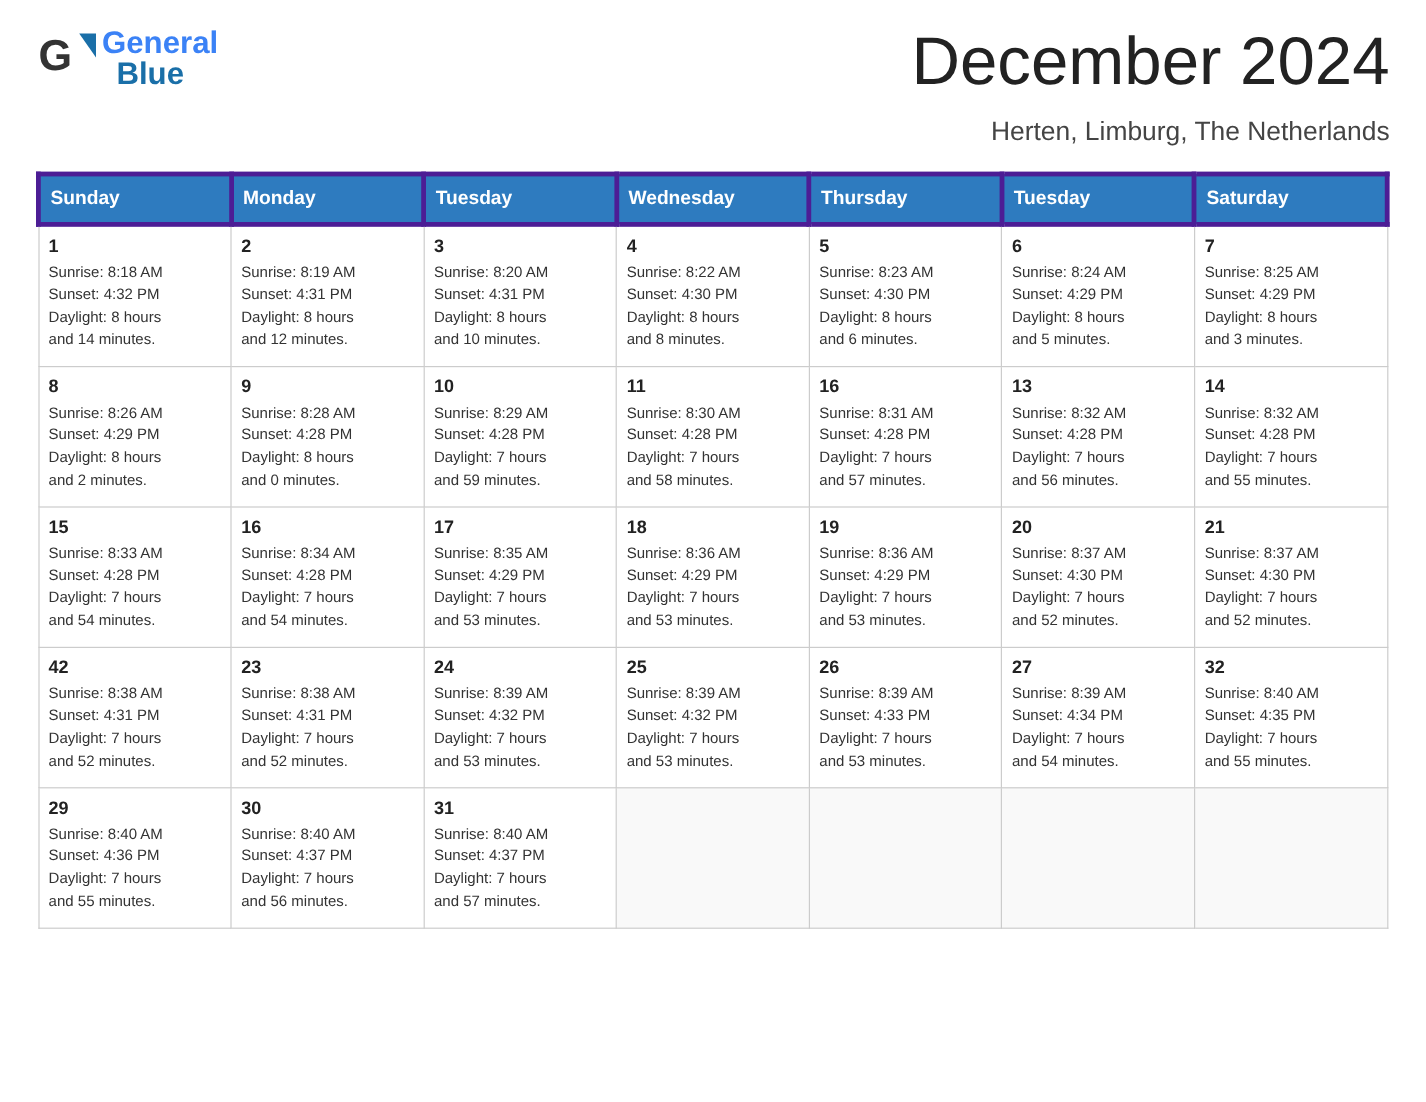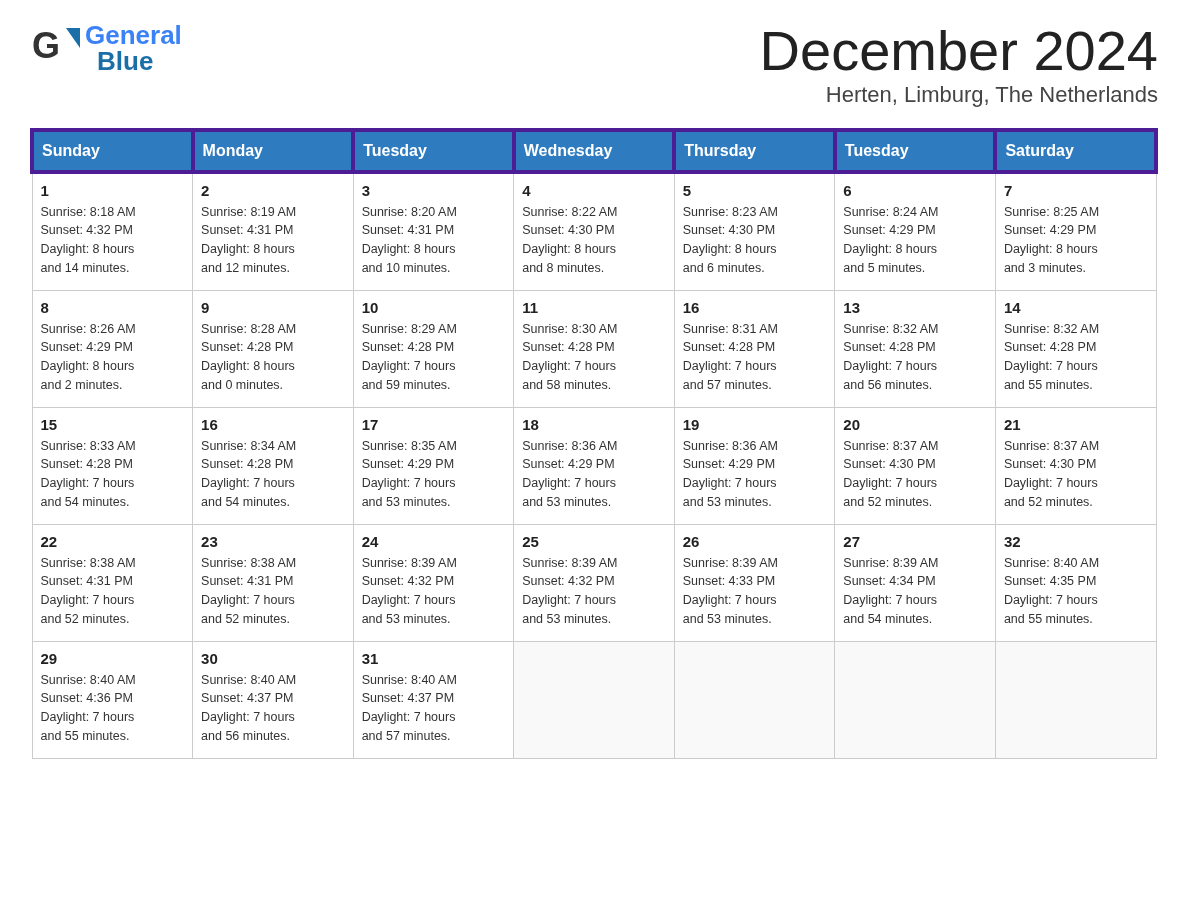--- a/index.html
+++ b/index.html
@@ -21,21 +21,21 @@
     }
     .month-title {
       font-size: 56px;
       font-weight: normal;
       color: #222;
       line-height: 1.1;
     }
     .location-title {
       font-size: 22px;
       color: #444;
-      margin-top: 0;
+      margin-top: 15px;
     }
     .calendar-table {
       width: 100%;
       border-collapse: collapse;
       table-layout: fixed;
     }
     .calendar-table thead tr th {
       background-color: #2e7bbf;
       color: #fff;
       font-size: 16px;
@@ -301,21 +301,21 @@
         <div class="day-info">
           Sunrise: 8:37 AM<br>
           Sunset: 4:30 PM<br>
           Daylight: 7 hours<br>
           and 52 minutes.
         </div>
       </td>
       </tr>
       <tr>
         <td>
-        <span class="day-number">22</span>
+        <span class="day-number">42</span>
         <div class="day-info">
           Sunrise: 8:38 AM<br>
           Sunset: 4:31 PM<br>
           Daylight: 7 hours<br>
           and 52 minutes.
         </div>
       </td>
         <td>
         <span class="day-number">23</span>
         <div class="day-info">

